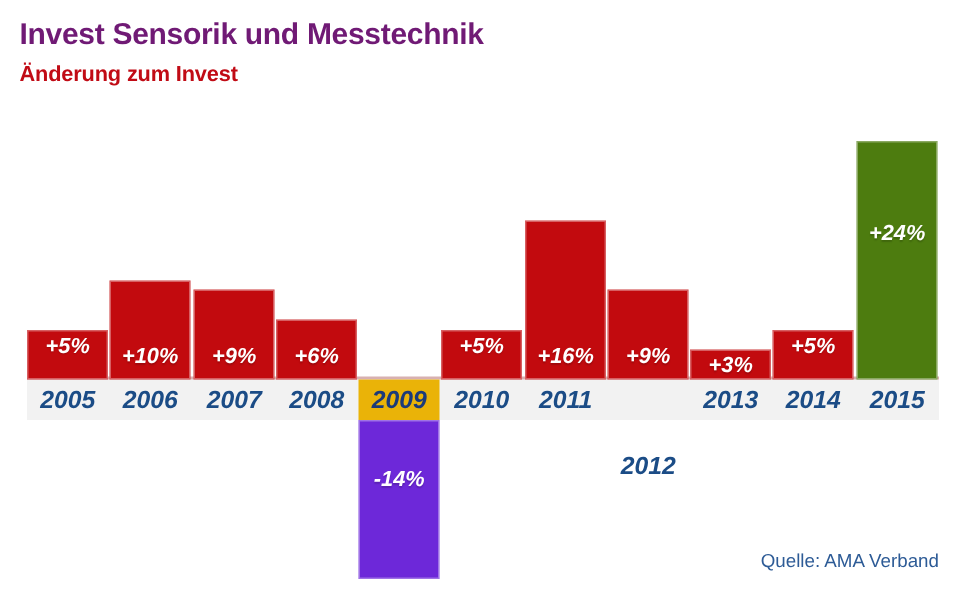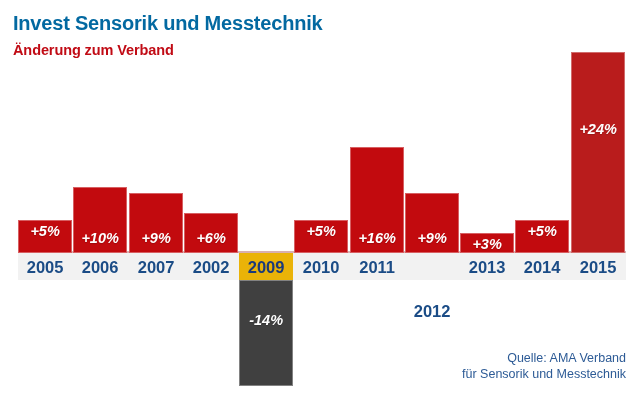--- a/index.html
+++ b/index.html
@@ -8,21 +8,21 @@
     width:640px;height:400px;overflow:hidden;position:relative;
     background:#ffffff;
     font-family:"Liberation Sans","DejaVu Sans",sans-serif;
   }
   #chart-root{position:absolute;left:0;top:0;width:640px;height:400px;}
 
   
   #title{
     position:absolute;left:13px;top:12px;
     font-size:20px;font-weight:bold;letter-spacing:-0.2px;
-    color:#0369a1;white-space:nowrap;
+    color:#701a75;white-space:nowrap;
   }
   #subtitle{
     position:absolute;left:13px;top:42px;
     font-size:14.5px;font-weight:bold;letter-spacing:-0.1px;
     color:#C10B15;white-space:nowrap;
   }
 
   
   #plot{
     position:absolute;left:18px;top:46px;width:608px;height:332px;
@@ -59,42 +59,42 @@
     position:absolute;left:0;width:100%;
     text-align:center;
     color:#ffffff;font-weight:bold;font-style:italic;
     font-size:14.5px;white-space:nowrap;
     text-shadow:0 1px 1px rgba(0,0,0,0.18);
   }
 
   .year-label{
     position:absolute;top:207px;height:27px;line-height:28px;
     text-align:center;
-    font-size:16.5px;font-weight:bold;
+    font-size:16.5px;font-weight:bold;font-style:italic;
     color:#1B4C86;white-space:nowrap;
   }
   .year-label.highlight{
     background:#eab308;color:#1B3A7A;
   }
 
   
   #source{
     position:absolute;right:14px;bottom:18px;
     text-align:right;font-size:12.5px;line-height:16px;
     color:#2D5B96;
   }
   #source div{white-space:nowrap;}
 </style>
 </head>
 <body>
 
 <div id="chart-root">
 
   <div id="title">Invest Sensorik und Messtechnik</div>
-  <div id="subtitle">Änderung zum Verband</div>
+  <div id="subtitle">Änderung zum Invest</div>
 
   <div id="plot">
     <div id="axis-band"></div>
     <div id="baseline"></div>
     <div id="bars-layer">
         <div class="bar-col" style="left: 0px; width: 54.2727px;">
           <div class="bar pos" title="2005: +5%" style="background: rgb(194, 10, 14); height: 33px;">
             <div class="bar-label" style="top: 2px;">+5%</div>
           </div>
         </div>
@@ -107,21 +107,21 @@
           <div class="bar pos" title="2007: +9%" style="background: rgb(194, 10, 14); height: 60px;">
             <div class="bar-label" style="bottom: 6px;">+9%</div>
           </div>
         </div>
         <div class="bar-col" style="left: 166px; width: 54.2727px;">
           <div class="bar pos" title="2008: +6%" style="background: rgb(194, 10, 14); height: 40px;">
             <div class="bar-label" style="bottom: 6px;">+6%</div>
           </div>
         </div>
         <div class="bar-col" style="left: 221px; width: 54.2727px;">
-          <div class="bar neg" title="2009: -14%" style="background: #404040; height: 106px;">
+          <div class="bar neg" title="2009: -14%" style="background: #6d28d9; height: 106px;">
             <div class="bar-label" style="top: 30%;">-14%</div>
           </div>
         </div>
         <div class="bar-col" style="left: 276px; width: 54.2727px;">
           <div class="bar pos" title="2010: +5%" style="background: rgb(194, 10, 14); height: 33px;">
             <div class="bar-label" style="top: 2px;">+5%</div>
           </div>
         </div>
         <div class="bar-col" style="left: 332px; width: 54.2727px;">
           <div class="bar pos" title="2011: +16%" style="background: rgb(194, 10, 14); height: 106px; margin-top: 36px;">
@@ -137,38 +137,37 @@
           <div class="bar pos" title="2013: +3%" style="background: rgb(194, 10, 14); height: 20px;">
             <div class="bar-label" style="top: 2px;">+3%</div>
           </div>
         </div>
         <div class="bar-col" style="left: 497px; width: 54.2727px;">
           <div class="bar pos" title="2014: +5%" style="background: rgb(194, 10, 14); height: 33px;">
             <div class="bar-label" style="top: 2px;">+5%</div>
           </div>
         </div>
         <div class="bar-col" style="left: 553px; width: 54.2727px;">
-          <div class="bar pos green" title="2015: +24%" style="background: #b91c1c; height: 201px; padding-left: 20px;">
+          <div class="bar pos green" title="2015: +24%" style="background: #4d7c0f; height: 159px; padding-left: 20px;">
             <div class="bar-label" style="top: 34%;">+24%</div>
           </div>
         </div>
       </div>
     <div id="years-layer">
         <div class="year-label" style="left: 0px; width: 54.2727px;">2005</div>
         <div class="year-label" style="left: 55px; width: 54.2727px;">2006</div>
         <div class="year-label" style="left: 111px; width: 54.2727px;">2007</div>
-        <div class="year-label" style="left: 166px; width: 54.2727px;">2002</div>
+        <div class="year-label" style="left: 166px; width: 54.2727px;">2008</div>
         <div class="year-label highlight" style="left: 221px; width: 54.2727px;">2009</div>
         <div class="year-label" style="left: 276px; width: 54.2727px;">2010</div>
         <div class="year-label" style="left: 332px; width: 54.2727px;">2011</div>
         <div class="year-label" style="left: 387px; width: 54.2727px; margin-top: 44px;">2012</div>
         <div class="year-label" style="left: 442px; width: 54.2727px;">2013</div>
         <div class="year-label" style="left: 497px; width: 54.2727px;">2014</div>
         <div class="year-label" style="left: 553px; width: 54.2727px;">2015</div>
       </div>
   </div>
 
   <div id="source">
     <div>Quelle: AMA Verband</div>
-    <div>für Sensorik und Messtechnik</div>
   </div>
 
 </div>
 
 </body></html>

